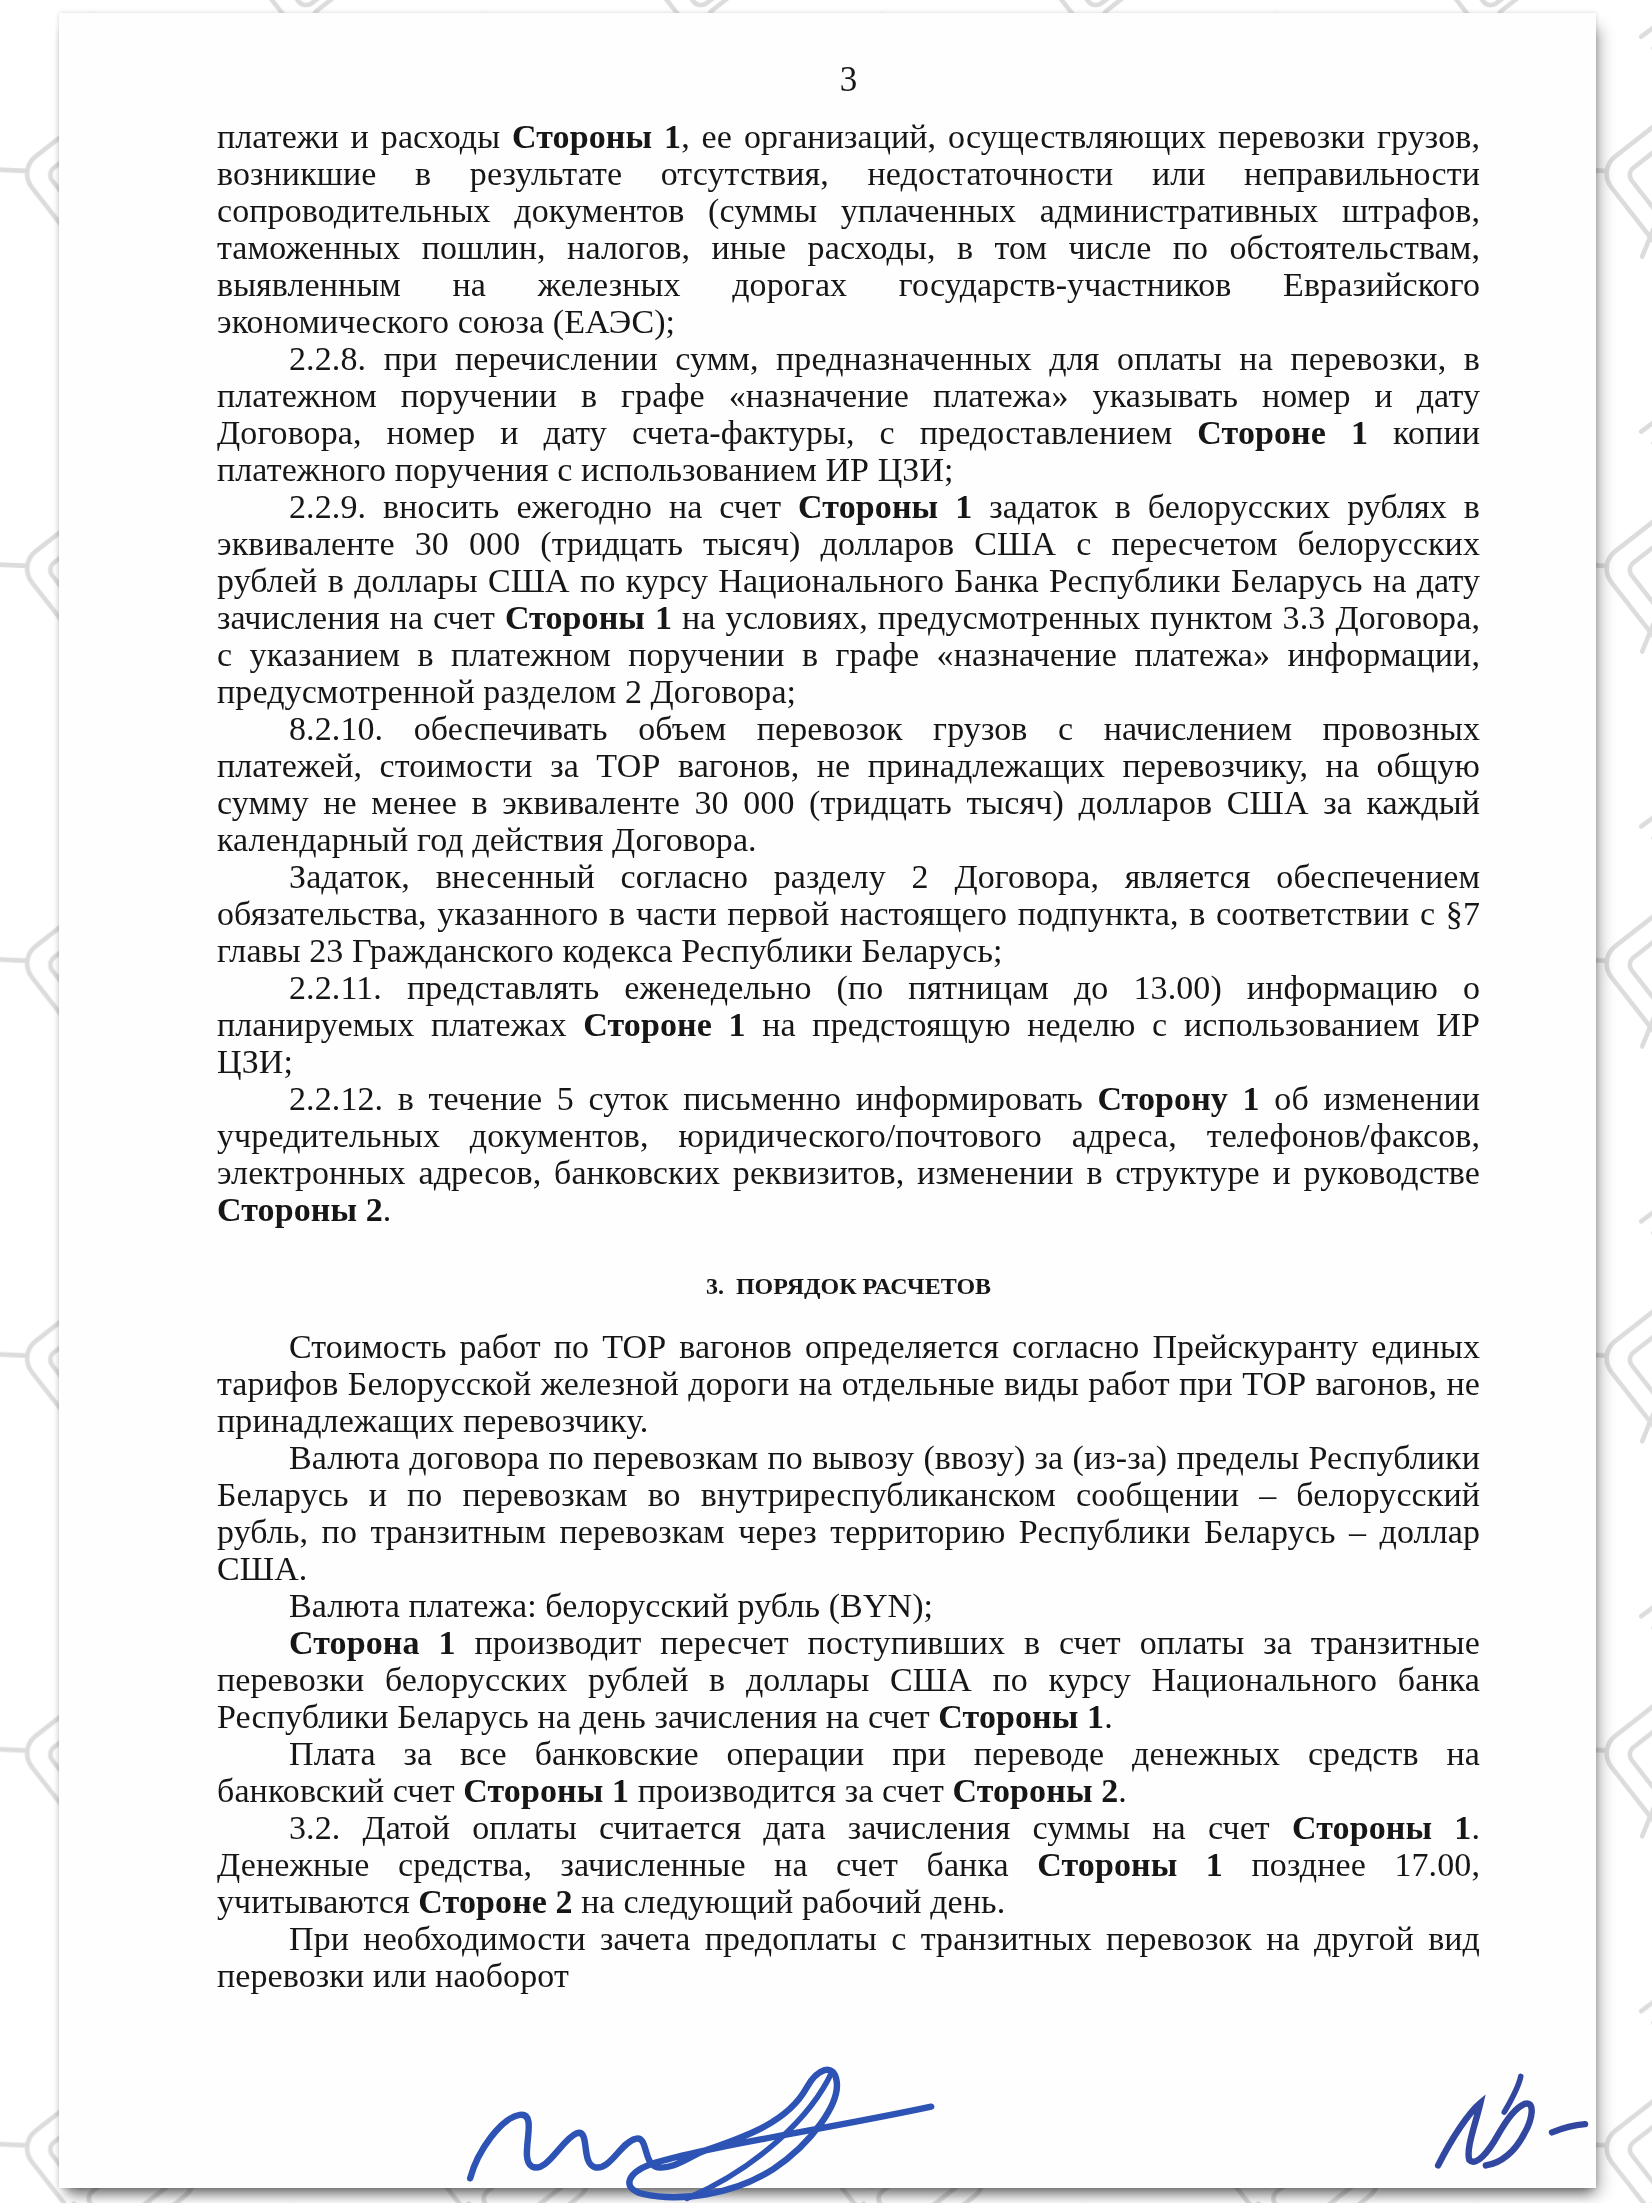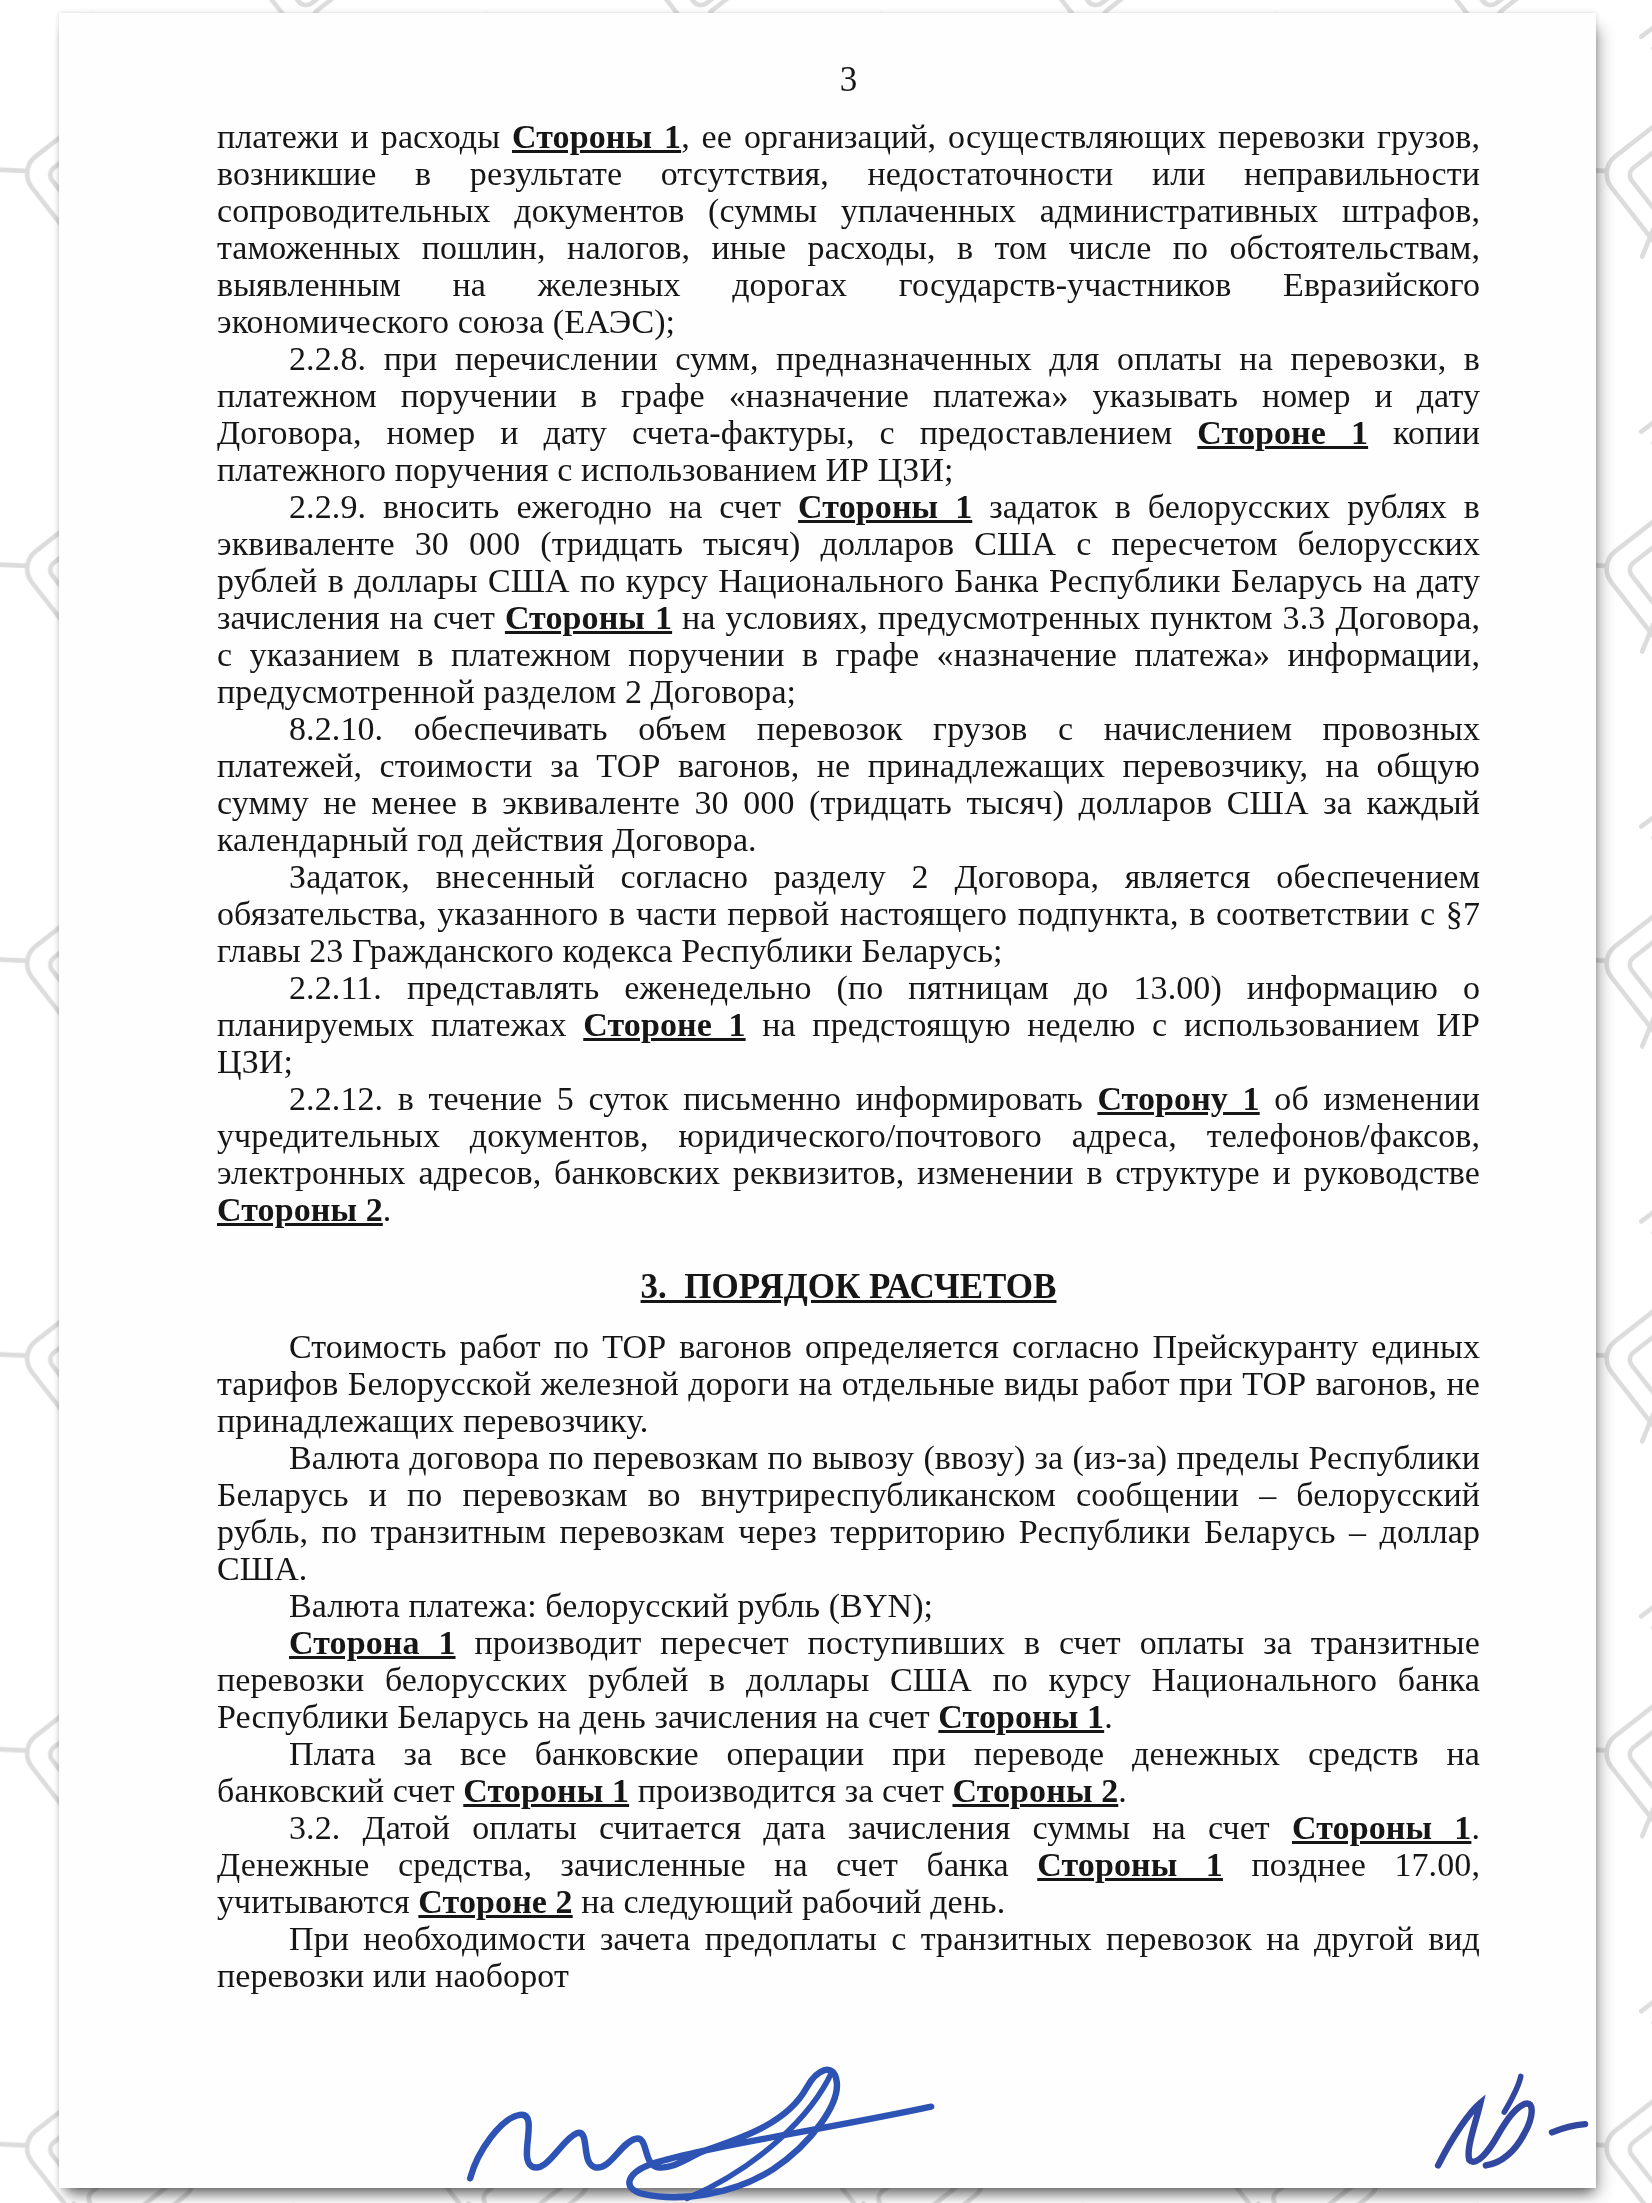--- a/index.html
+++ b/index.html
@@ -32,27 +32,27 @@
   }
   .doc p {
     margin: 0;
     font-size: 34px;
     line-height: 37px;
     text-align: justify;
     letter-spacing: 0.1px;
   }
   .doc p.indent { text-indent: 72px; }
   .doc h2.heading {
-    font-size: 35px;
+    font-size: 24px;
     line-height: 39px;
     text-align: center;
     font-weight: bold;
     margin: 39px 0 22px 0;
   }
-  .doc b { font-weight: bold; text-decoration: underline; }
+  .doc b { font-weight: bold; }
   svg.ink {
     position: absolute; left: 0; top: 0; width: 1653px; height: 2204px;
     pointer-events: none;
   }
 </style>
 </head>
 <body>
 
 <div class="canvas">
 

